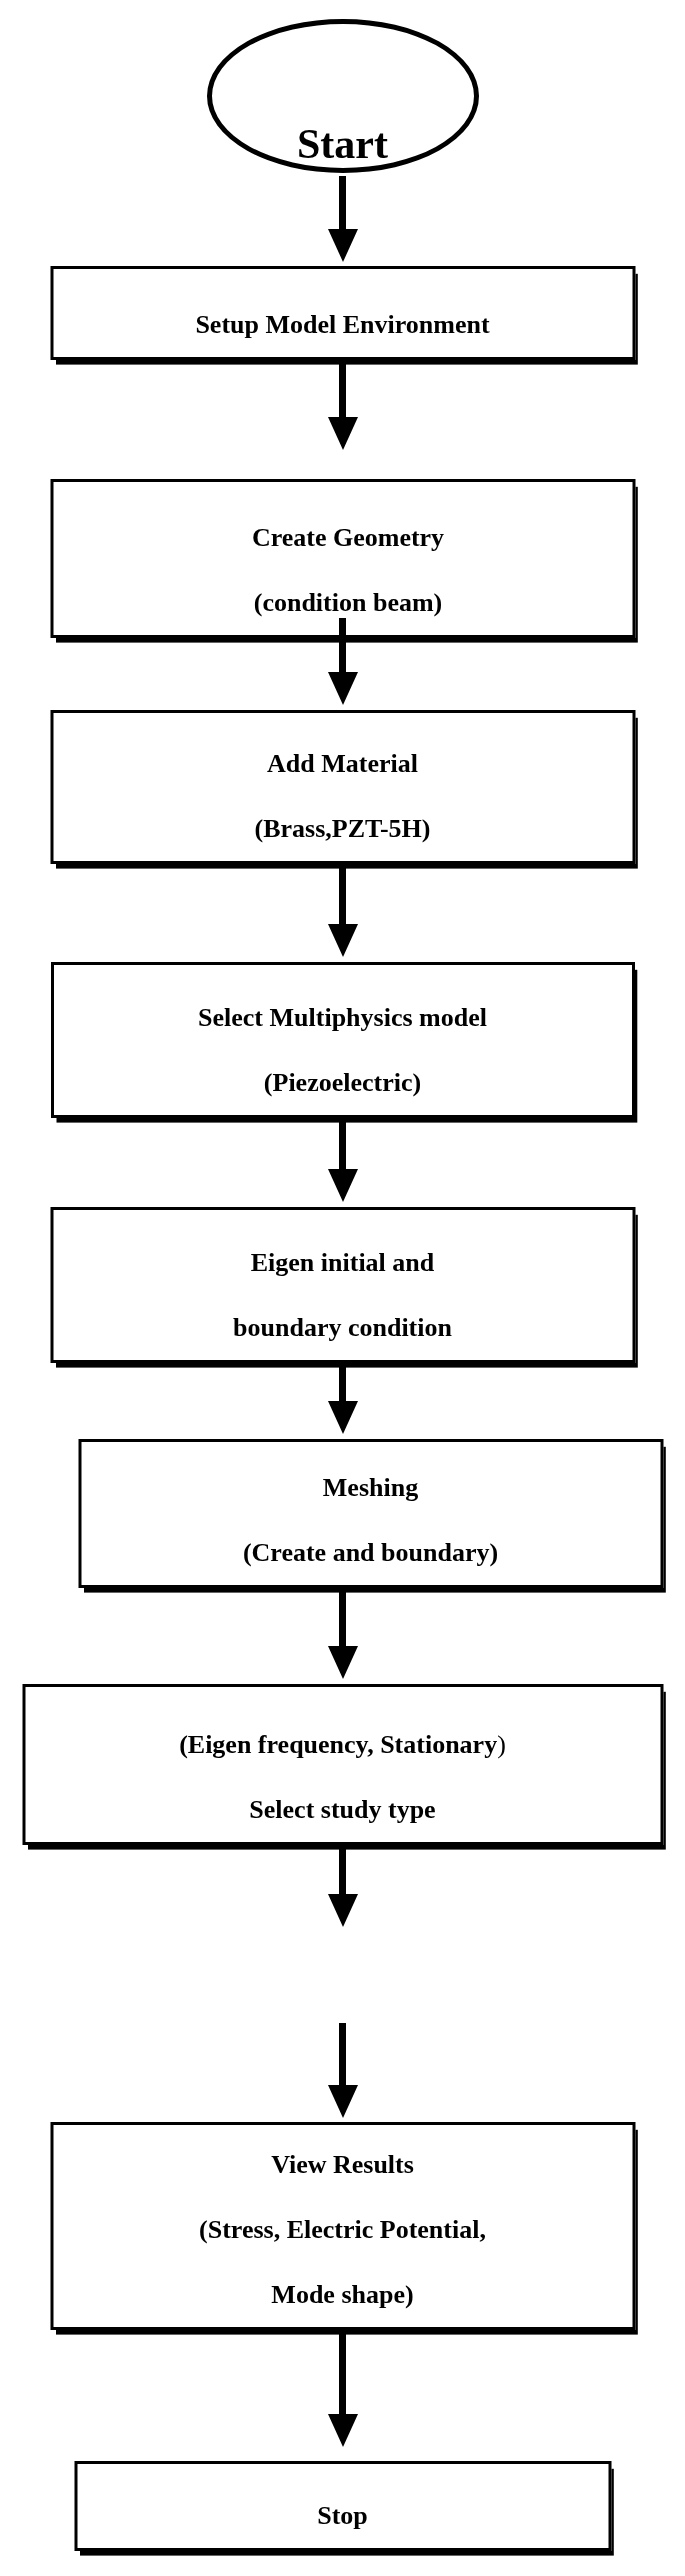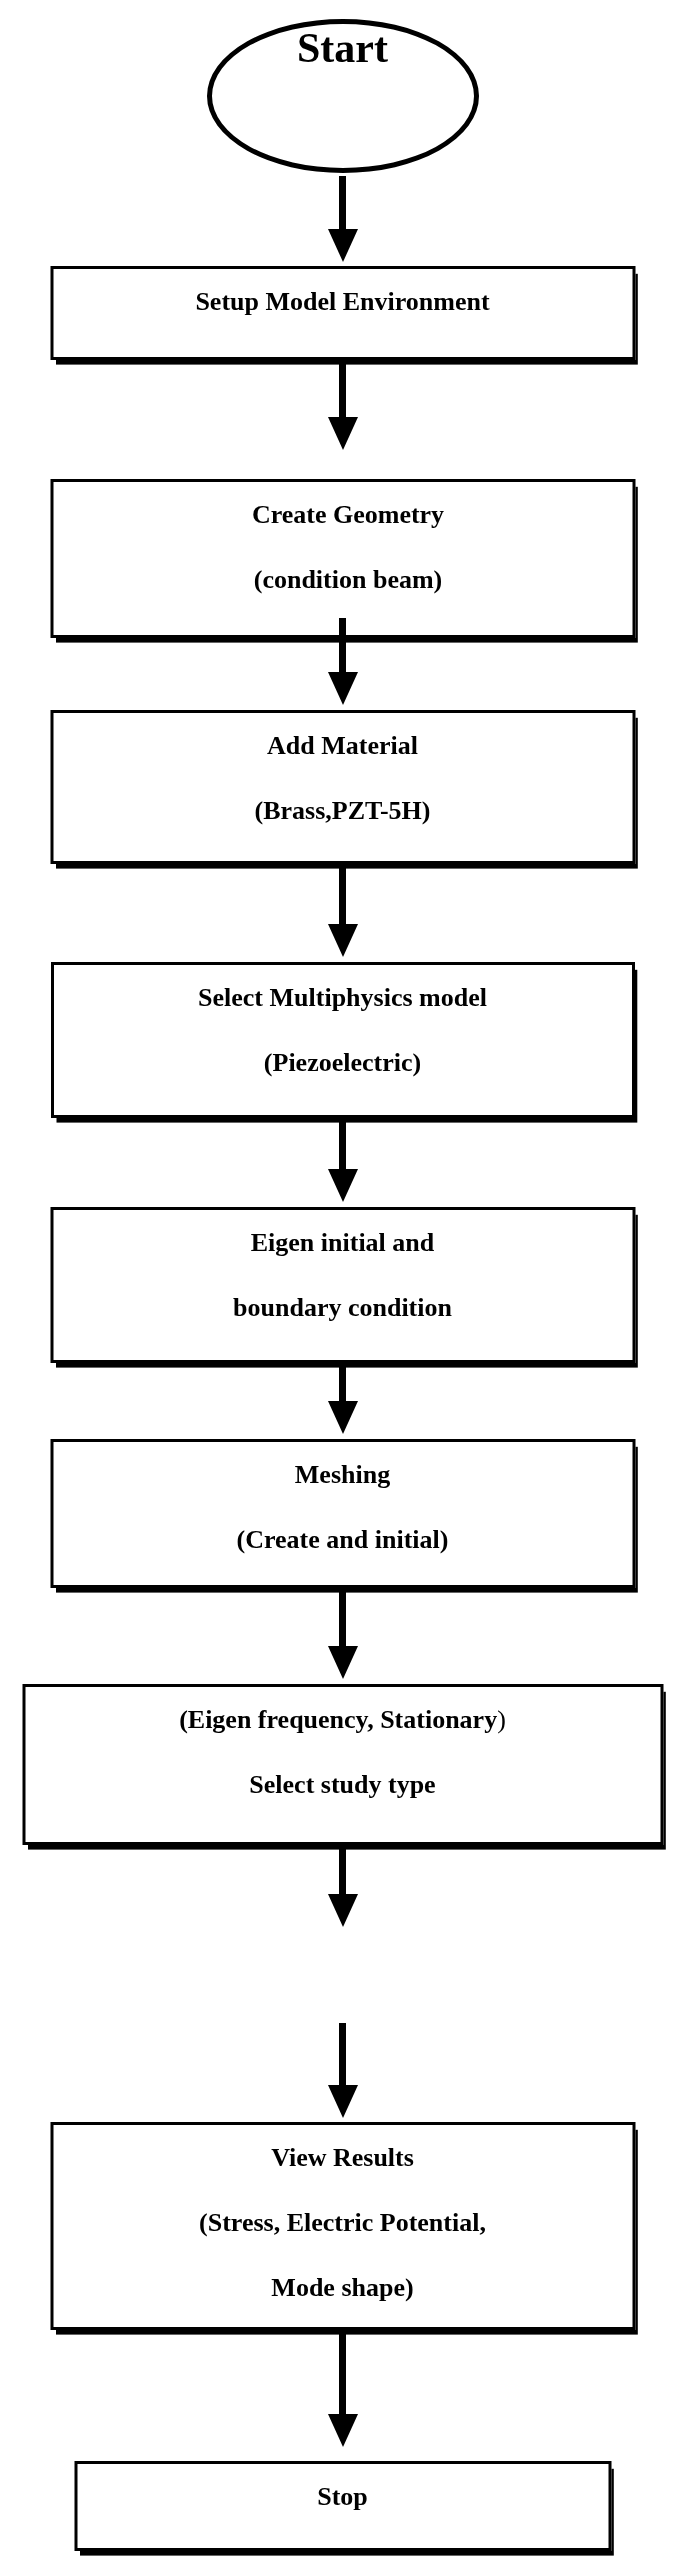--- a/index.html
+++ b/index.html
@@ -12,21 +12,21 @@
   .canvas { position: absolute; inset: 0; }
 
   
   .node {
     position: absolute;
     left: 50%;
     transform: translateX(-50%);
     background: #ffffff;
     display: flex;
     flex-direction: column;
-    justify-content: flex-start;
+    justify-content: flex-end;
     align-items: center;
     text-align: center;
     color: #000000;
     font-weight: 700;
     box-sizing: border-box;
   }
   .box {
     border: 3.9px solid #000000;
     box-shadow: 3.9px 6.2px 0 -1.6px #000000;
     font-size: 26px;
@@ -40,21 +40,21 @@
   .line { white-space: nowrap; }
   .thin { font-weight: 400; }
 
   
   .n-start { top: 18.7px;   width: 272px; height: 154px; }
   .n-1     { top: 266px;  width: 585px; height: 94px; }
   .n-2     { top: 479px;  width: 585px; height: 159px; padding-left: 11px; }
   .n-3     { top: 710px;  width: 585px; height: 154px; }
   .n-4     { top: 962px; width: 584px; height: 156px; }
   .n-5     { top: 1207px; width: 585px; height: 156px; }
-  .n-6     { top: 1439px; width: 585px; height: 149px; }
+  .n-6     { top: 1439px; width: 585px; height: 149px; margin-left: 28px; }
   .n-7     { top: 1684px; width: 641px; height: 161px; }
   .n-8     { top: 1931px; width: 403px; height: 89px; }
   .n-9     { top: 2122px; width: 585px; height: 208px; }
   .n-10    { top: 2461px; width: 537px; height: 90px; }
 
   
   .arrow {
     position: absolute;
     left: 50%;
     transform: translateX(-50%);
@@ -138,21 +138,21 @@
     <div class="line">boundary condition</div>
   </div>
 
   <div class="arrow a-6">
     <div class="stem"></div>
     <div class="head"></div>
   </div>
 
   <div class="node box n-6">
     <div class="line">Meshing</div>
-    <div class="line">(Create and initial)</div>
+    <div class="line">(Create and boundary)</div>
   </div>
 
   <div class="arrow a-7">
     <div class="stem"></div>
     <div class="head"></div>
   </div>
 
   <div class="node box n-7">
     <div class="line"><span>(Eigen frequency, Stationary</span><span class="thin">)</span></div>
     <div class="line">Select study type</div>

